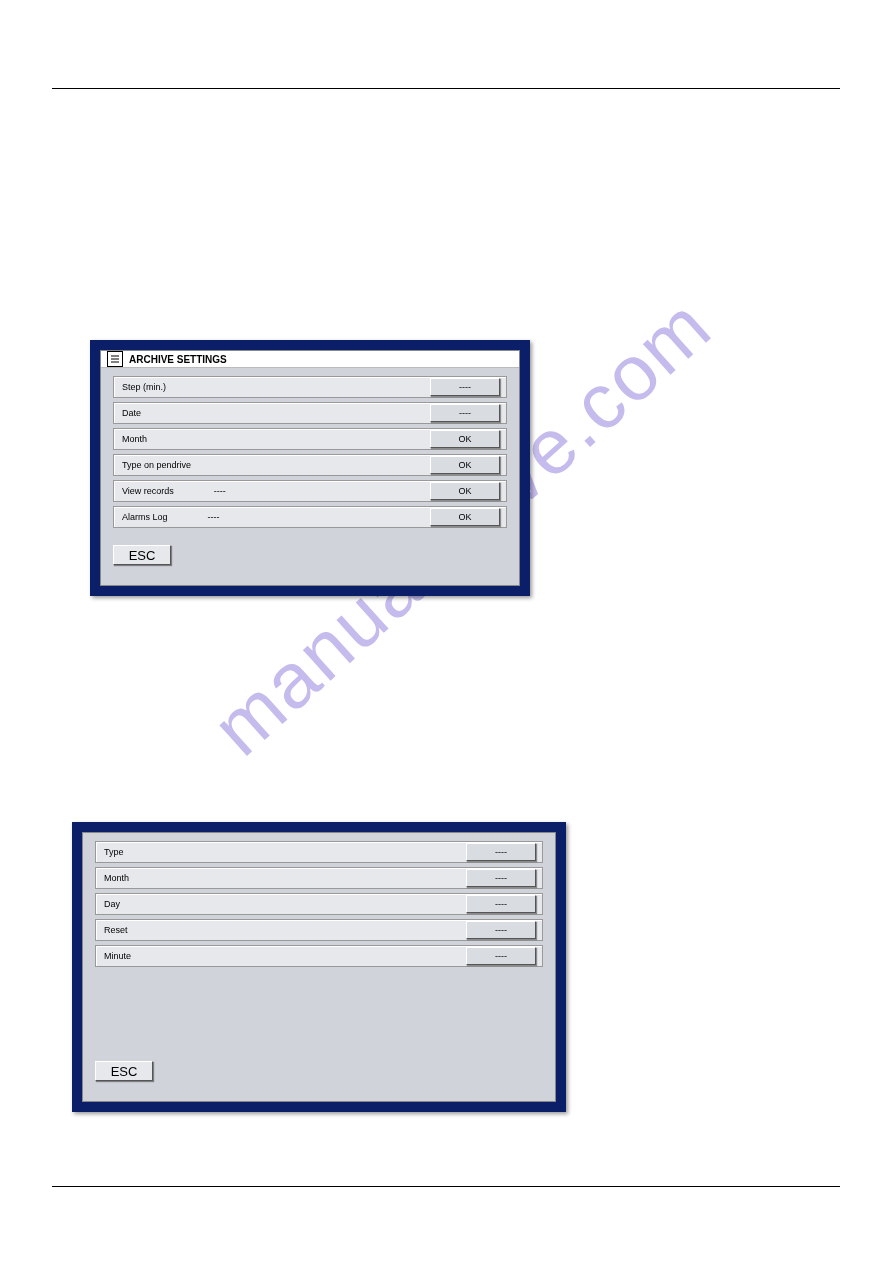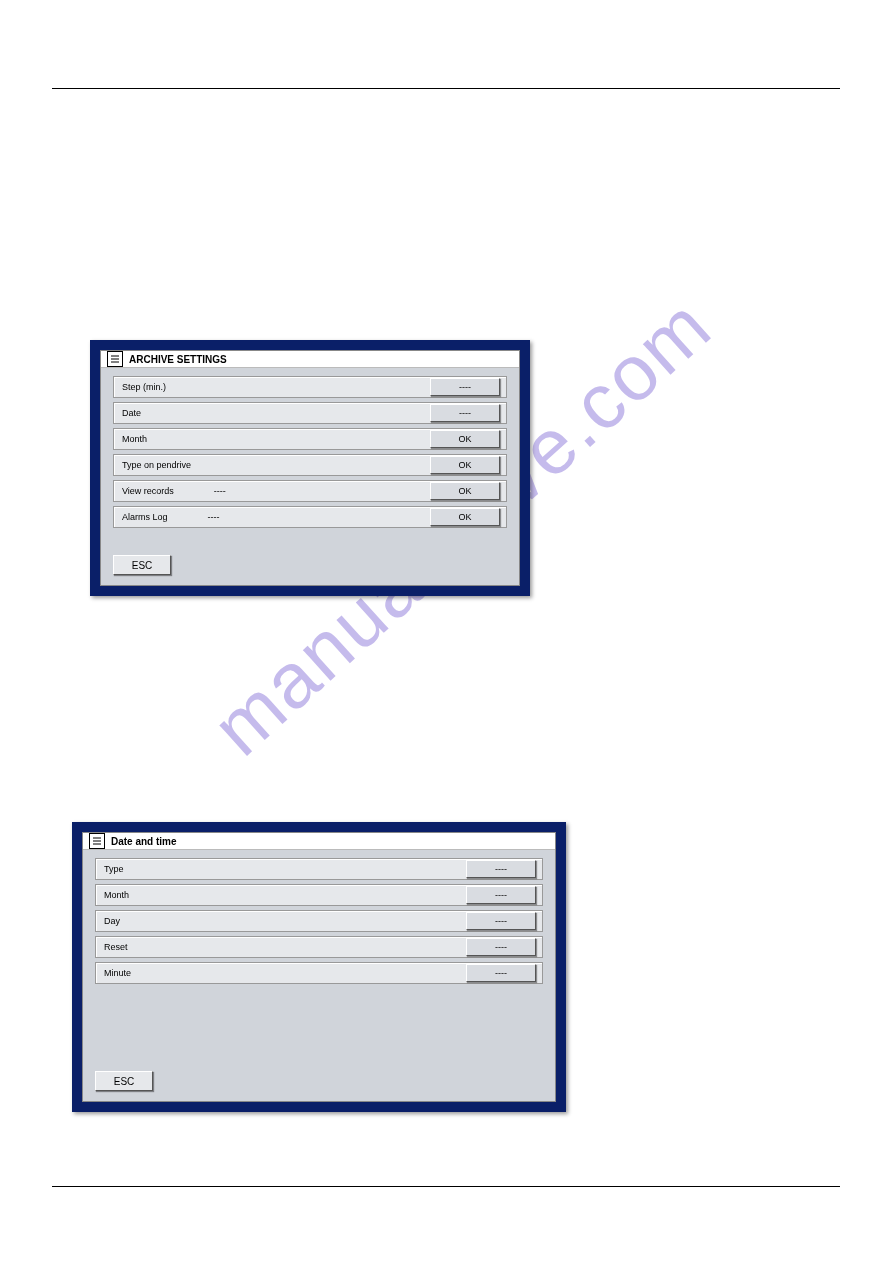--- a/index.html
+++ b/index.html
@@ -116,33 +116,33 @@
     display: flex;
     align-items: center;
     justify-content: center;
     font-size: 9px;
     color: #000;
     box-shadow: 1px 1px 1px rgba(0,0,0,0.4);
     margin-right: 2px;
   }
   .esc-btn {
     position: absolute;
-    bottom: 10px;
+    bottom: 20px;
     left: 12px;
     width: 56px;
     height: 18px;
     background: #e6e8eb;
     border-top: 1px solid #fff;
     border-left: 1px solid #fff;
     border-right: 1px solid #555;
     border-bottom: 1px solid #555;
     display: flex;
     align-items: center;
     justify-content: center;
-    font-size: 10px;
+    font-size: 13px;
     color: #000;
     box-shadow: 1px 1px 1px rgba(0,0,0,0.4);
     margin-top: 30px;
   }
   .watermark {
     position: absolute;
     top: 420px;
     left: 120px;
     width: 820px;
     font-size: 78px;
@@ -206,30 +206,20 @@
           <span class="row-spacer"></span>
           <span class="row-btn">OK</span>
         </div>
       </div>
       <div class="esc-btn">ESC</div>
     </div>
   </div>
 
   <div class="panel panel-2">
     <div class="panel-inner">
-      <div class="title-bar">
-        <span class="title-icon">
-          <svg width="10" height="8">
-              <line x1="1" y1="1" x2="9" y2="1" stroke="#000" stroke-width="1"></line>
-              <line x1="1" y1="4" x2="9" y2="4" stroke="#000" stroke-width="1"></line>
-              <line x1="1" y1="7" x2="9" y2="7" stroke="#000" stroke-width="1"></line>
-            </svg>
-        </span>
-        <span class="title-text">Date and time</span>
-      </div>
       <div class="rows-area">
         <div class="row">
           <span class="row-label">Type</span>
           <span class="row-spacer"></span>
           <span class="row-btn">----</span>
         </div>
         <div class="row">
           <span class="row-label">Month</span>
           <span class="row-spacer"></span>
           <span class="row-btn">----</span>

